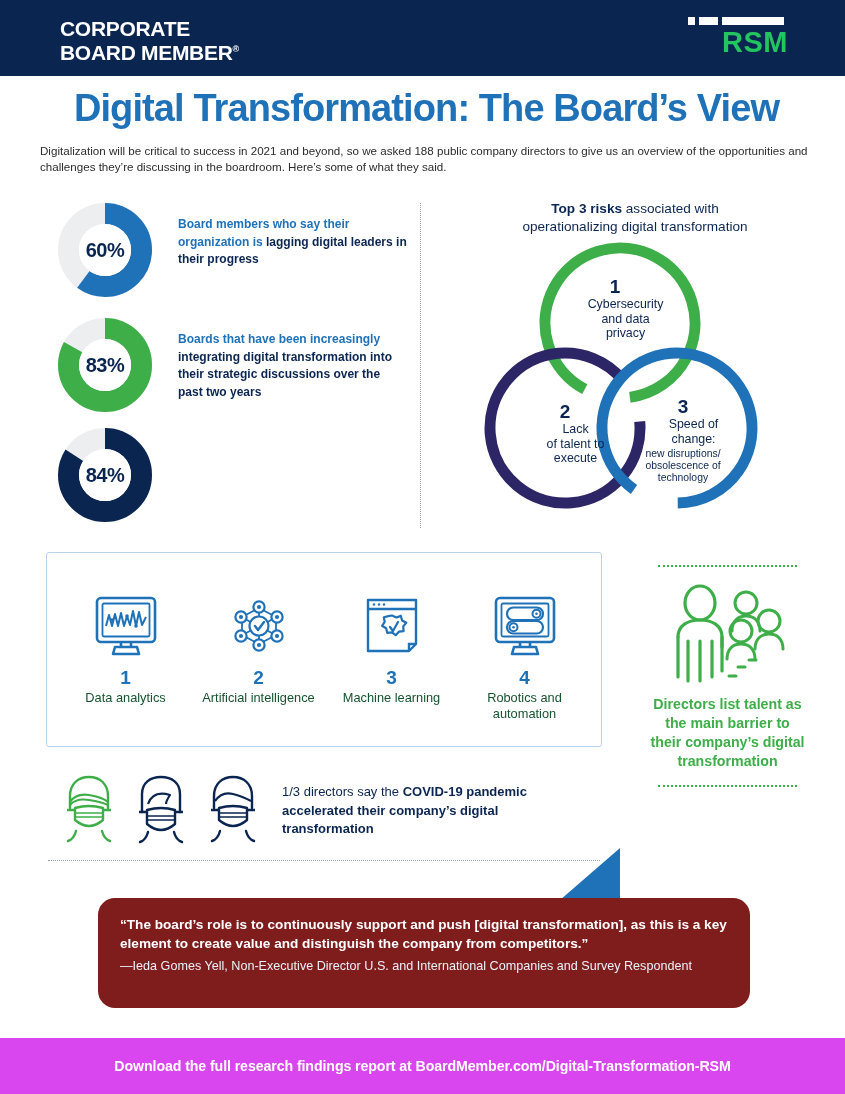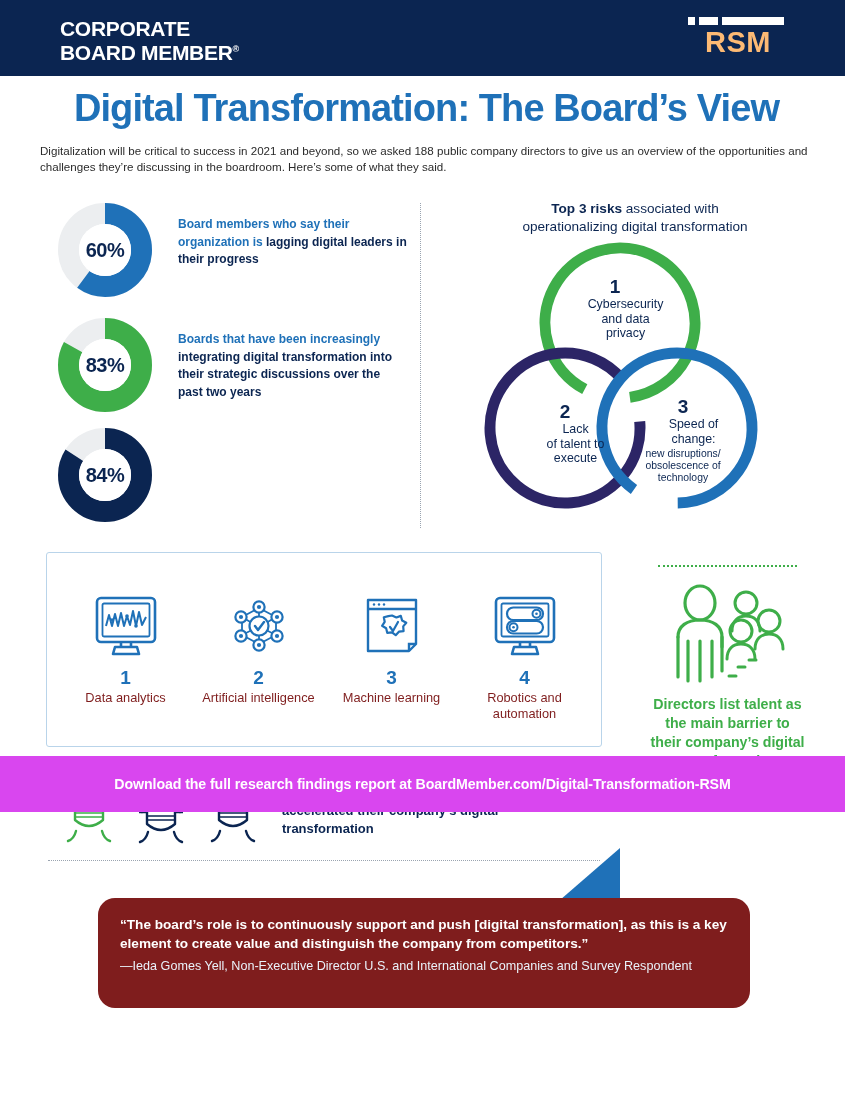--- a/index.html
+++ b/index.html
@@ -2,43 +2,43 @@
 <html><head>
 <meta charset="utf-8">
 <style>
   * { box-sizing: border-box; margin: 0; padding: 0; }
   html, body {
     width: 845px; height: 1094px;
     background: #ffffff;
     font-family: "Liberation Sans", sans-serif;
     overflow: hidden;
   }
-  .page { position: relative; width: 845px; height: 812px; background: #fff; }
+  .page { position: relative; width: 845px; height: 1094px; background: #fff; }
 
   
   .header {
     position: absolute; left: 0; top: 0; width: 845px; height: 76px;
     background: #0b2551;
   }
   .brand {
     position: absolute; left: 60px; top: 19px;
     color: #fff; font-weight: bold; font-size: 21px; line-height: 20px;
     letter-spacing: -0.3px;
   }
   .brand .l2 { position: relative; }
   .brand sup { font-size: 9px; vertical-align: super; }
   .rsm-logo { position: absolute; right: 57px; top: 16px; width: 100px; }
   .rsm-dashes { display: flex; align-items: flex-end; gap: 4px; height: 9px; }
   .rsm-dashes i { display: block; background: #fff; height: 8px; }
   .rsm-d1 { width: 7px; }
   .rsm-d2 { width: 19px; }
   .rsm-d3 { width: 62px; }
   .rsm-word {
-    color: #fdba74; font-weight: bold; font-size: 29px; letter-spacing: 0.5px;
-    text-align: center; line-height: 30px; margin-top: 2px;
+    color: #22c55e; font-weight: bold; font-size: 29px; letter-spacing: 0.5px;
+    text-align: right; line-height: 30px; margin-top: 2px;
   }
 
   
   .title {
     position: absolute; left: 0; top: 87px; width: 845px;
     text-align: center; color: #1f71b8;
     font-weight: bold; font-size: 38px; letter-spacing: -0.9px;
     font-family: "Liberation Sans", sans-serif;
     padding-left: 8px;
   }
@@ -107,21 +107,21 @@
     color: #0b2551; font-size: 13.4px;
   }
   .tech-heading b { font-weight: bold; }
   .tech-items {
     position: absolute; left: 12px; top: 38px; width: 532px;
     display: flex; justify-content: space-around; align-items: flex-start;
   }
   .tech-item { width: 130px; text-align: center; }
   .tech-icon { height: 70px; display: flex; align-items: center; justify-content: center; }
   .tech-rank { color: #1f71b8; font-weight: bold; font-size: 19px; margin-top: 6px; }
-  .tech-name { color: #7f1d1d; font-size: 12.8px; line-height: 15.5px; margin-top: 1px; }
+  .tech-name { color: #14532d; font-size: 12.8px; line-height: 15.5px; margin-top: 1px; }
 
   
   .covid-row { position: absolute; left: 58px; top: 772px; display: flex; align-items: center; }
   .covid-icons { display: flex; align-items: flex-start; gap: 10px; }
   .covid-text {
     margin-left: 18px; width: 270px;
     color: #0b2551; font-size: 13px; line-height: 18.5px;
   }
   .covid-text b { font-weight: bold; }
 

